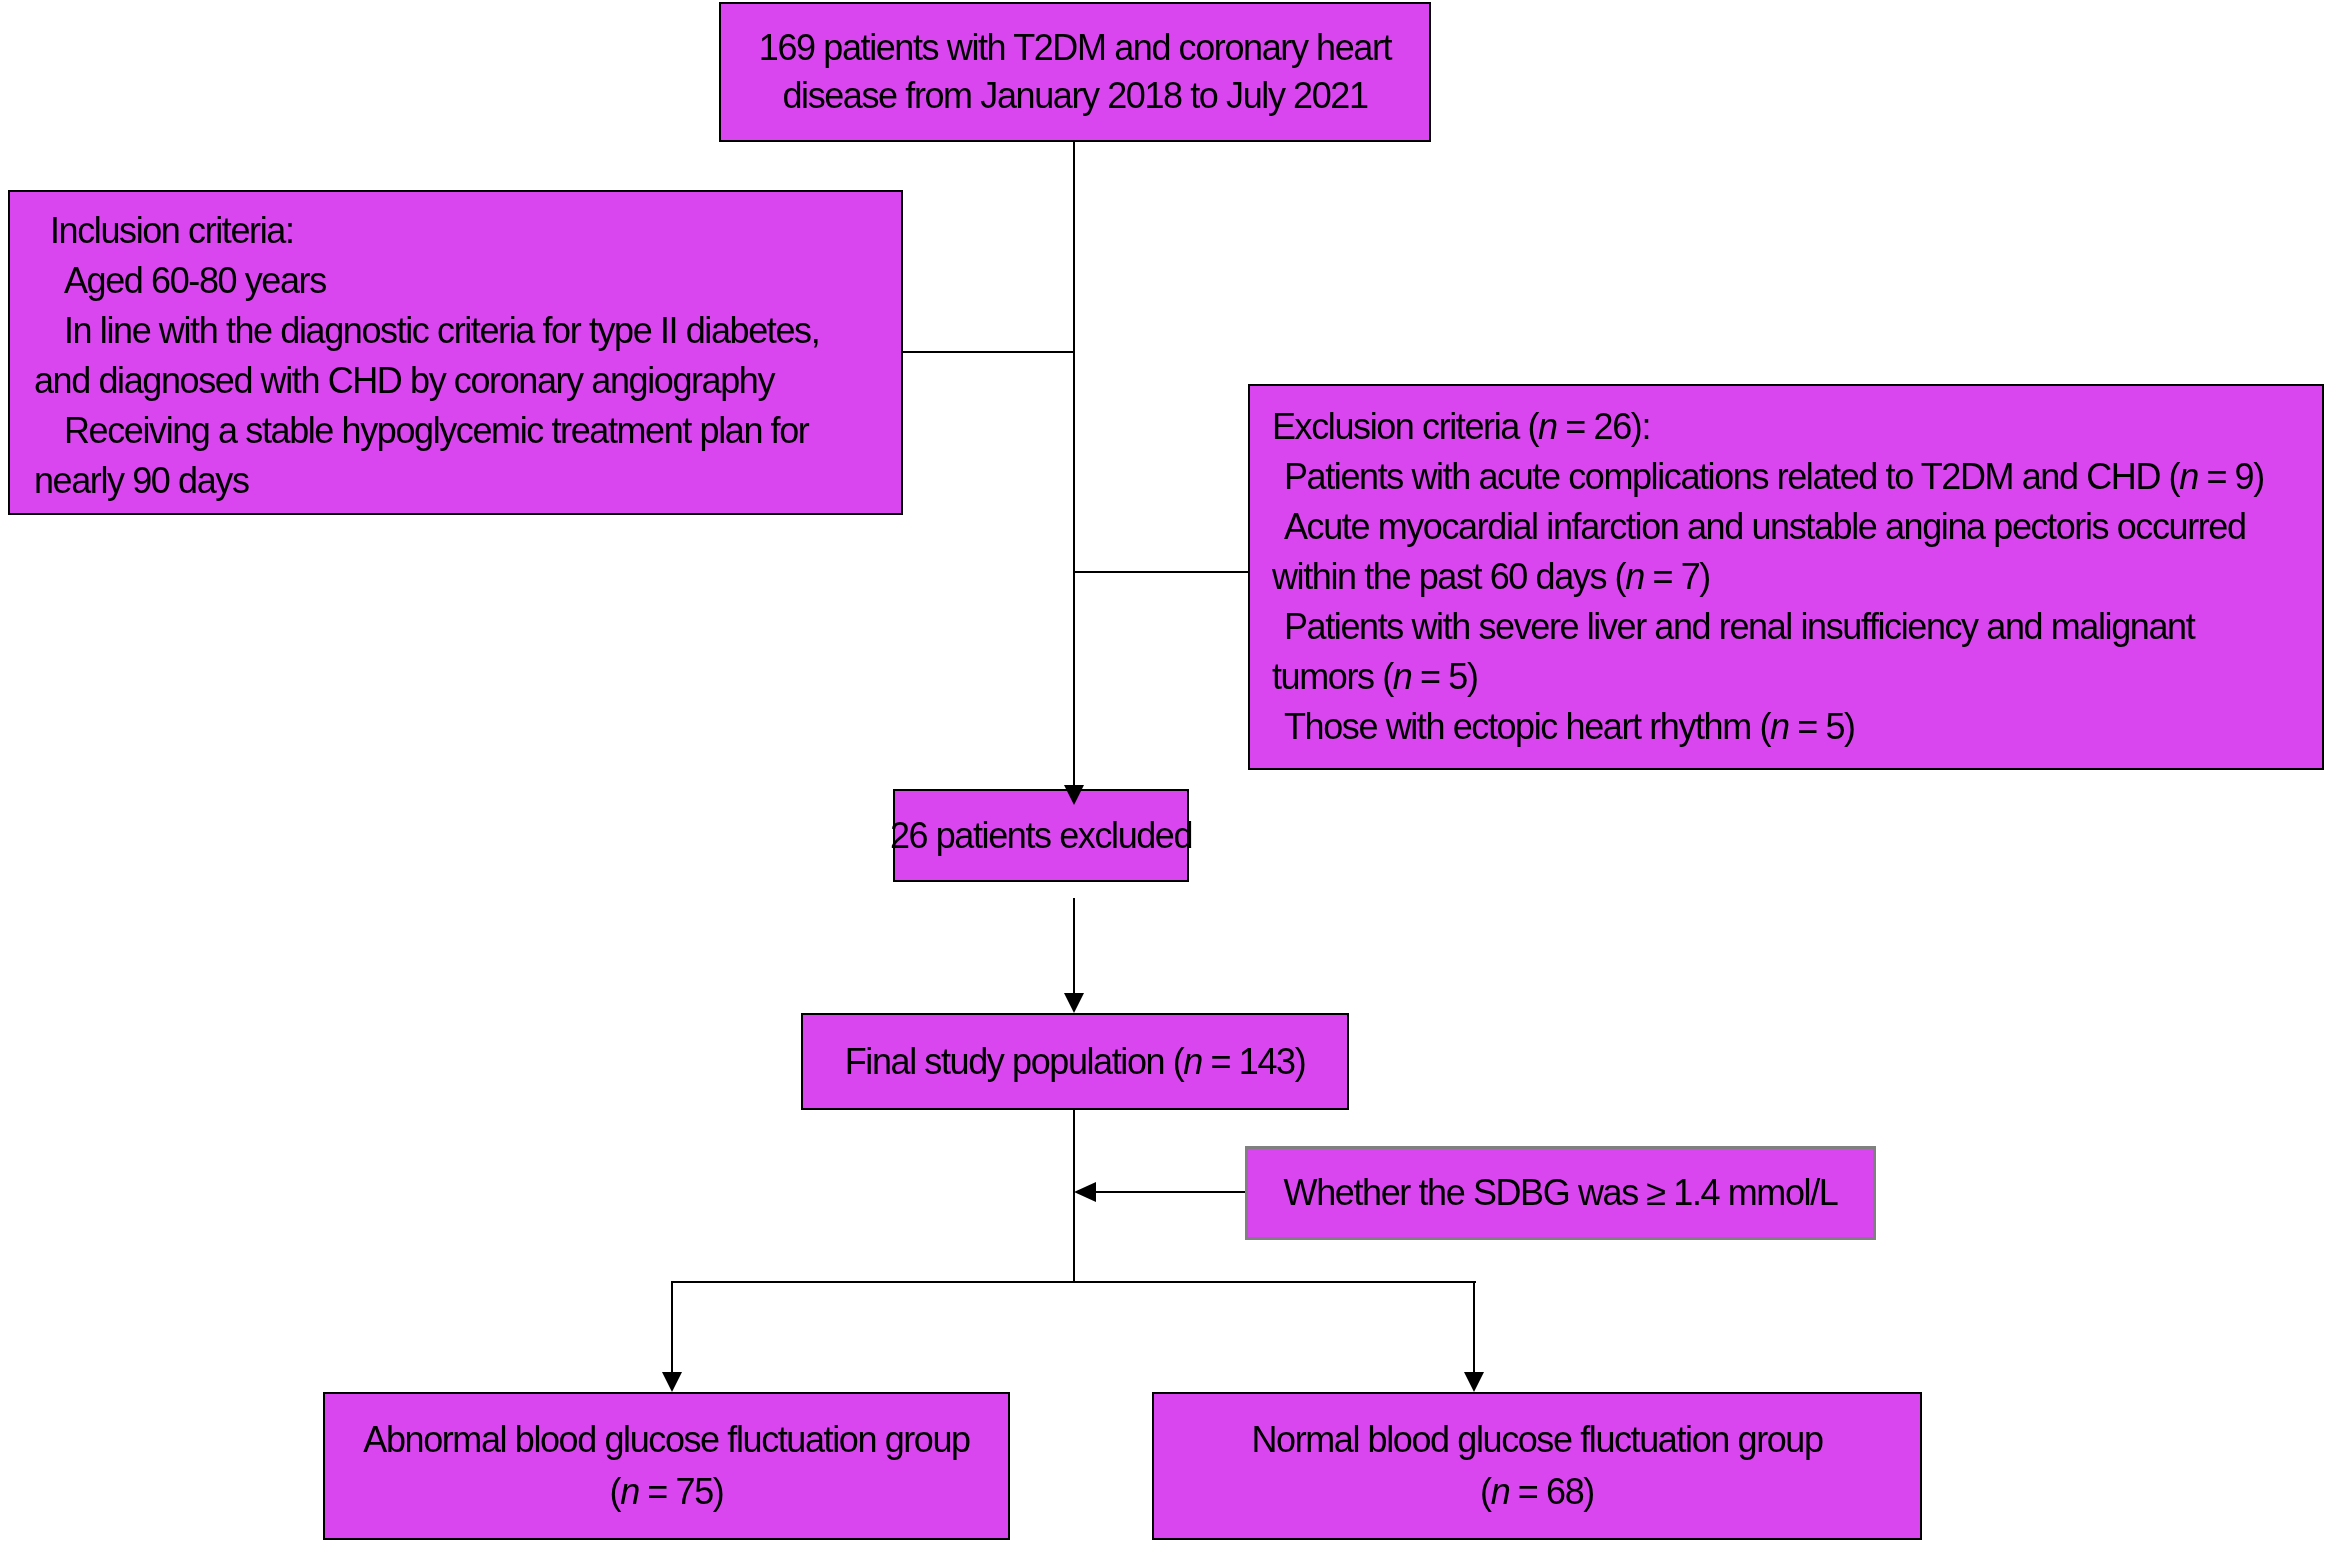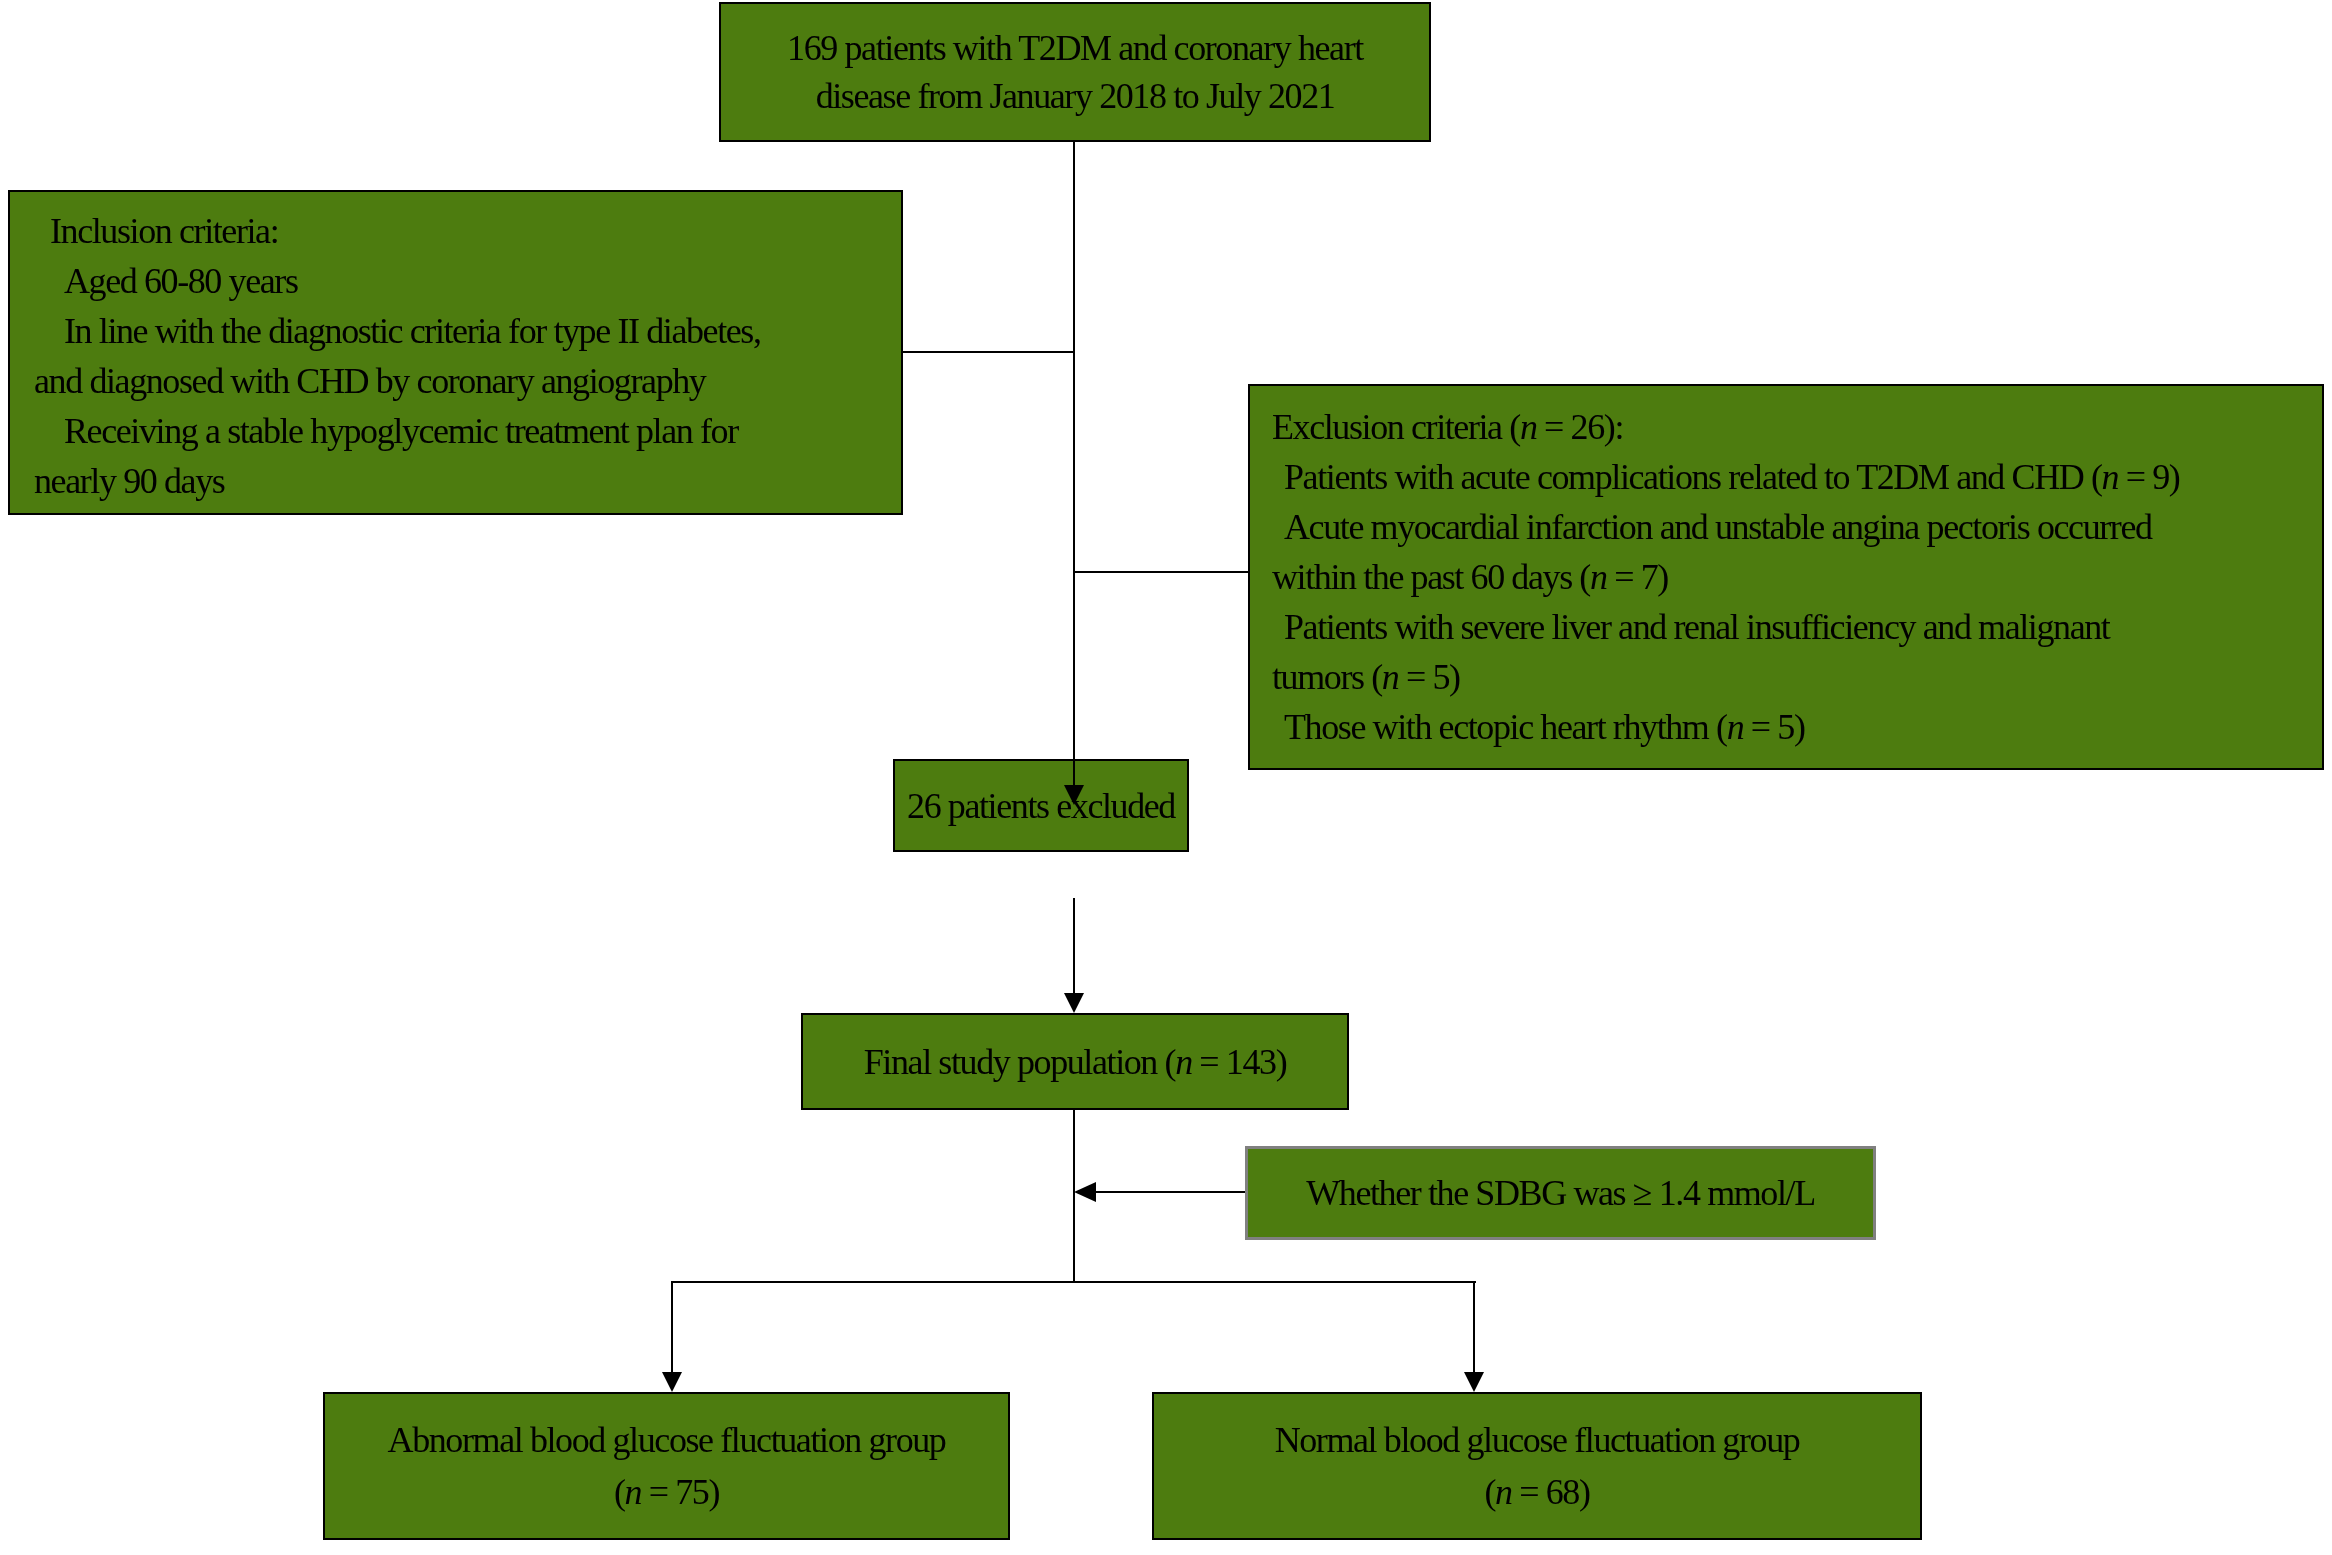--- a/index.html
+++ b/index.html
@@ -7,27 +7,26 @@
     position:relative;
     width:2332px;height:1555px;
     background:#ffffff;
     font-family:"Liberation Sans","DejaVu Sans",sans-serif;
     color:#000;
     overflow:hidden;
   }
   .box{
     position:absolute;
     border:2px solid #000000;
-    background:#4d7c0f;
+    background:#d946ef;
     box-sizing:border-box;
     font-size:36px;
     line-height:50px;
     letter-spacing:-1.4px;
     white-space:nowrap;
-    font-family:Liberation Serif, serif;
   }
   .box .line{white-space:nowrap;}
   .centered{
     display:flex;flex-direction:column;justify-content:center;
     text-align:center;
   }
   
   .box-inclusion{padding:14px 8px 8px 24px;}
   .box-inclusion .lvl1{margin-left:16px;}
   .box-inclusion .lvl2{margin-left:30px;}
@@ -73,21 +72,21 @@
   <div class="box box-exclusion" style="left:1248px;top:384px;width:1076px;height:386px;">
       <div class="line"><span>Exclusion criteria (</span><span style="font-style: italic;">n</span><span> = 26):</span></div>
       <div class="line lvl2"><span>Patients with acute complications related to T2DM and CHD (</span><span style="font-style: italic;">n</span><span> = 9)</span></div>
       <div class="line lvl2"><span>Acute myocardial infarction and unstable angina pectoris occurred</span></div>
       <div class="line"><span>within the past 60 days (</span><span style="font-style: italic;">n</span><span> = 7)</span></div>
       <div class="line lvl2"><span>Patients with severe liver and renal insufficiency and malignant</span></div>
       <div class="line"><span>tumors (</span><span style="font-style: italic;">n</span><span> = 5)</span></div>
       <div class="line lvl2"><span>Those with ectopic heart rhythm (</span><span style="font-style: italic;">n</span><span> = 5)</span></div>
     </div>
 
-  <div class="box centered" style="left:893px;top:759px;width:296px;height:93px;">
+  <div class="box centered" style="left:893px;top:789px;width:296px;height:93px;align-items:center;">
       <div class="line"><span>26 patients excluded</span></div>
     </div>
 
   <div class="box centered" style="left:801px;top:1013px;width:548px;height:97px;">
       <div class="line"><span>Final study population (</span><span style="font-style: italic;">n</span><span> = 143)</span></div>
     </div>
 
   <div class="box centered box-sdbg" style="left:1245px;top:1146px;width:631px;height:94px;">
       <div class="line"><span>Whether the SDBG was ≥ 1.4 mmol/L</span></div>
     </div>

